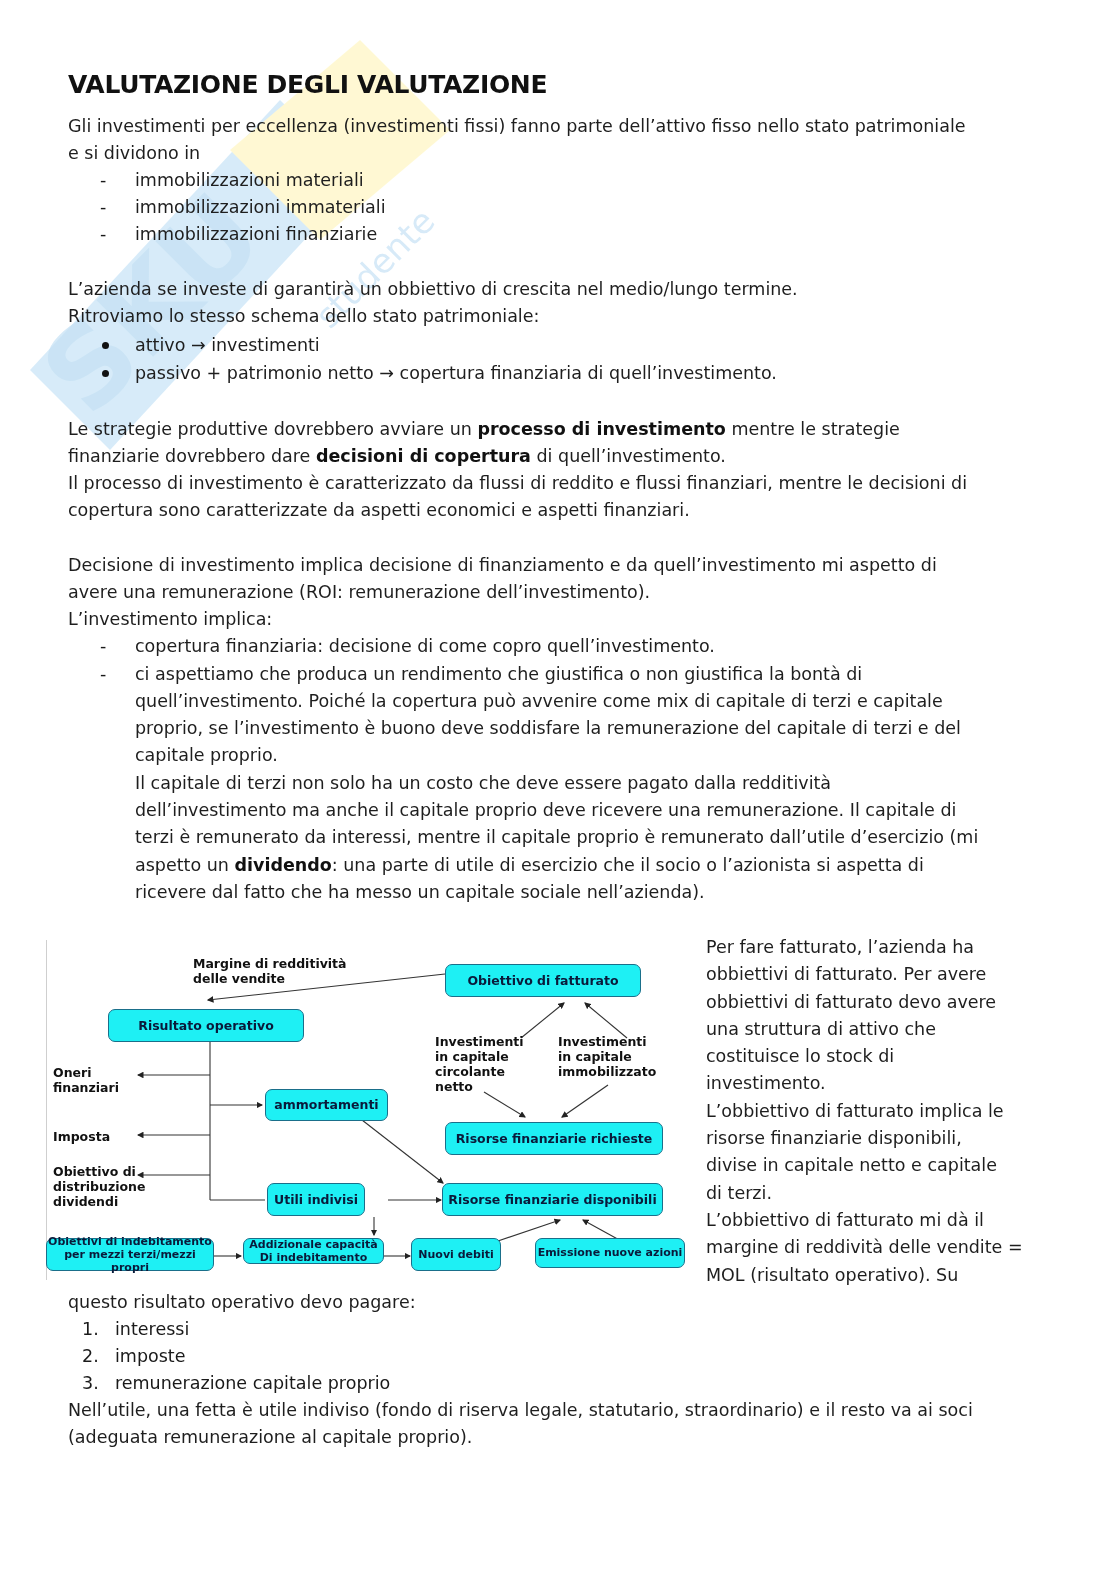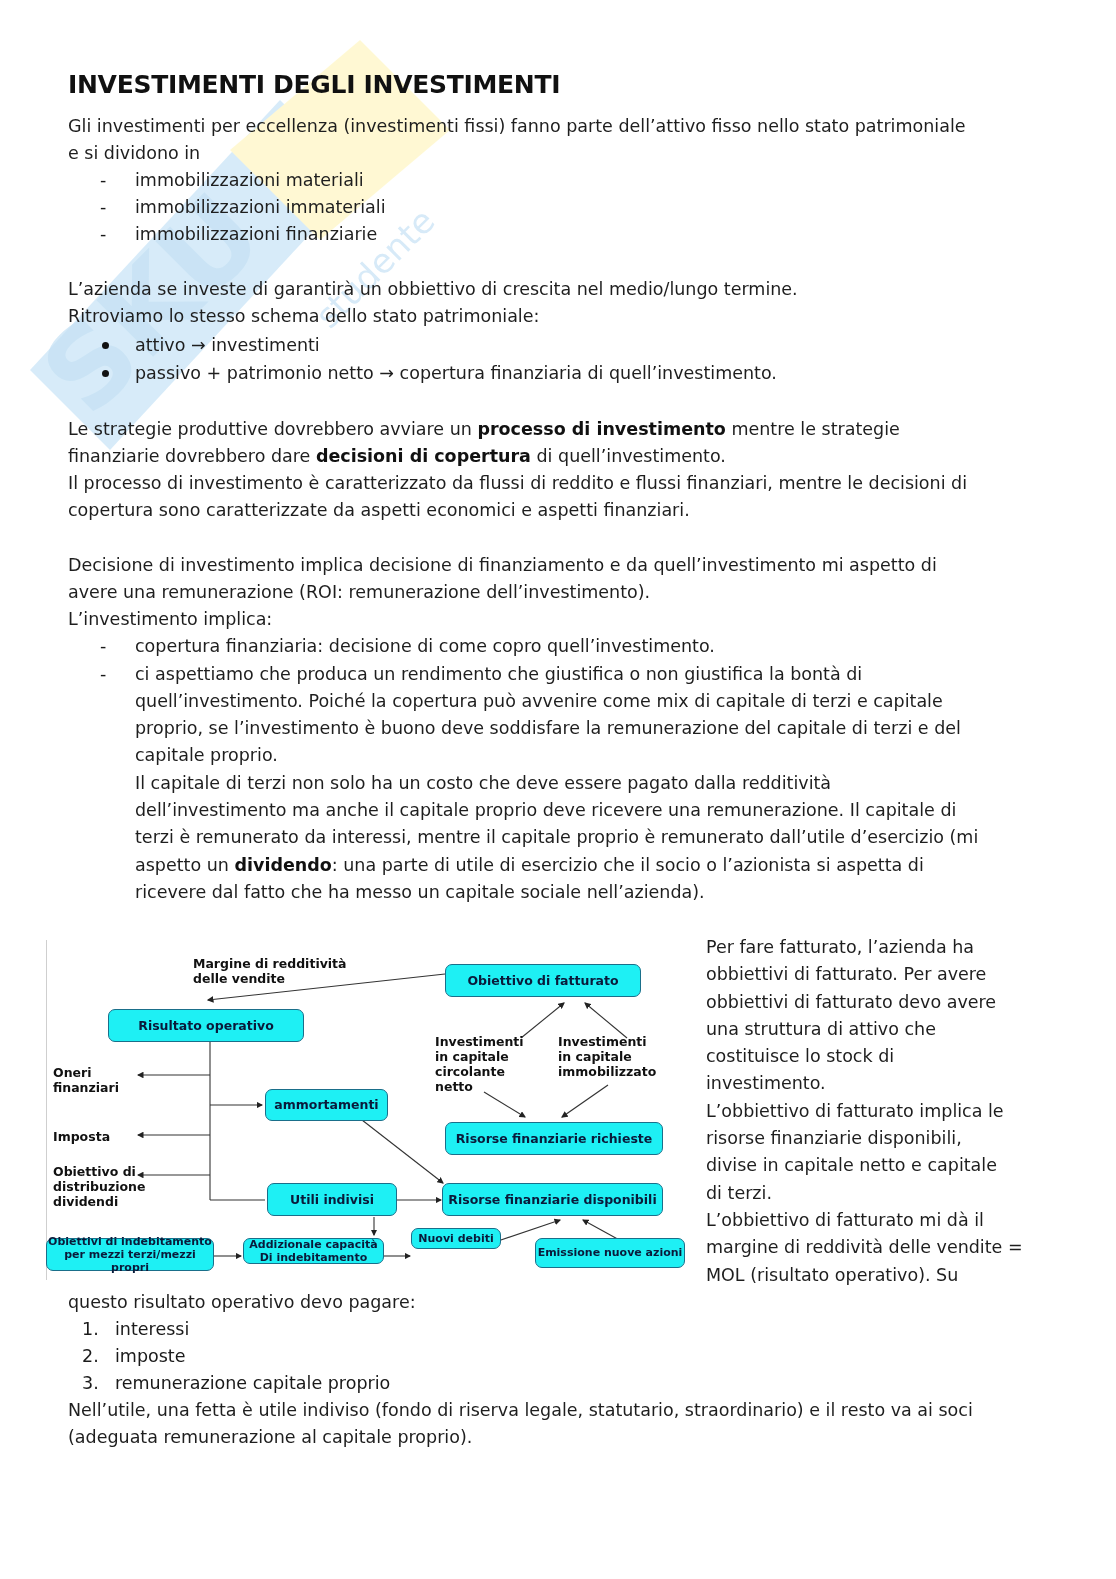--- a/index.html
+++ b/index.html
@@ -31,21 +31,21 @@
 
 <div class="page">
 
   <svg class="watermark" viewBox="0 0 480 420">
     <polygon points="0,330 250,60 330,140 80,410" fill="#a8d4f2"></polygon>
     <polygon points="200,110 330,0 420,90 290,200" fill="#fff1a0"></polygon>
     <text x="60" y="380" transform="rotate(-45 60 380)" font-family="DejaVu Sans, sans-serif" font-size="110" font-weight="bold" fill="#7fbde8" opacity="0.7">SKU</text>
     <text x="300" y="290" transform="rotate(-45 300 290)" font-family="DejaVu Sans, sans-serif" font-size="34" fill="#8fc4ea" opacity="0.8">studente</text>
   </svg>
 
-  <div class="title">INVESTIMENTI DEGLI INVESTIMENTI</div>
+  <div class="title">VALUTAZIONE DEGLI VALUTAZIONE</div>
 
   <div class="p" style="top:113px">Gli investimenti per eccellenza (investimenti fissi) fanno parte dell’attivo fisso nello stato patrimoniale</div>
   <div class="p" style="top:140px">e si dividono in</div>
 
   <div class="mark" style="top:167px">-</div>
   <div class="li" style="top:167px">immobilizzazioni materiali</div>
   <div class="mark" style="top:194px">-</div>
   <div class="li" style="top:194px">immobilizzazioni immateriali</div>
   <div class="mark" style="top:221px">-</div>
   <div class="li" style="top:221px">immobilizzazioni finanziarie</div>
@@ -133,36 +133,36 @@
       </div>
     <div class="box" style="left:225px;top:149px;width:123px;height:32px">ammortamenti</div>
     <div class="lbl" style="left:13px;top:189px">Imposta</div>
     <div class="box" style="left:405px;top:182px;width:218px;height:33px">Risorse finanziarie richieste</div>
 
     <div class="lbl" style="left:13px;top:224px">
       <div>Obiettivo di</div>
         <div>distribuzione</div>
         <div>dividendi</div>
     </div>
-    <div class="box" style="left:227px;top:243px;width:130px;height:33px">Utili indivisi</div>
+    <div class="box" style="left:227px;top:243px;width:98px;height:33px">Utili indivisi</div>
     <div class="box" style="left:402px;top:243px;width:221px;height:33px">Risorse finanziarie disponibili</div>
 
     <div class="box" style="left:6px;top:298px;width:168px;height:33px;font-size:11px;line-height:13px">
       <div>
           <div>Obiettivi di indebitamento</div>
           <div>per mezzi terzi/mezzi propri</div>
         </div>
     </div>
     <div class="box" style="left:203px;top:298px;width:141px;height:26px;font-size:11px;line-height:13px">
       <div>
           <div>Addizionale capacità</div>
           <div>Di indebitamento</div>
         </div>
     </div>
-    <div class="box" style="left:371px;top:288px;width:90px;height:21px;font-size:11px">Nuovi debiti</div>
+    <div class="box" style="left:371px;top:298px;width:90px;height:33px;font-size:11px">Nuovi debiti</div>
     <div class="box" style="left:495px;top:298px;width:150px;height:30px;font-size:11px">Emissione nuove azioni</div>
   </div>
 
   <div class="side">
     <div>Per fare fatturato, l’azienda ha</div>
       <div>obbiettivi di fatturato. Per avere</div>
       <div>obbiettivi di fatturato devo avere</div>
     <div>una struttura di attivo che</div>
       <div>costituisce lo stock di</div>
       <div>investimento.</div>

